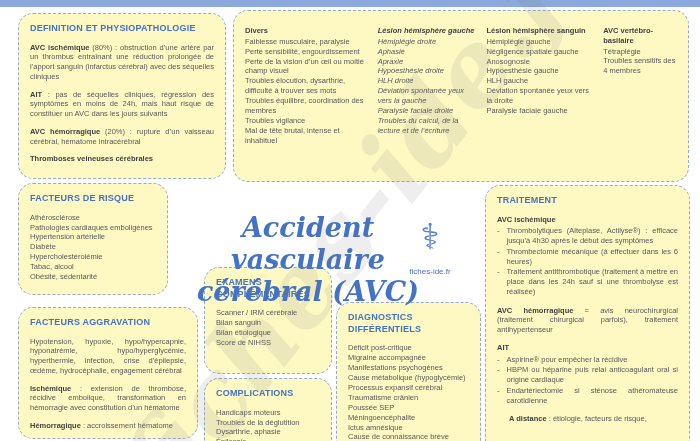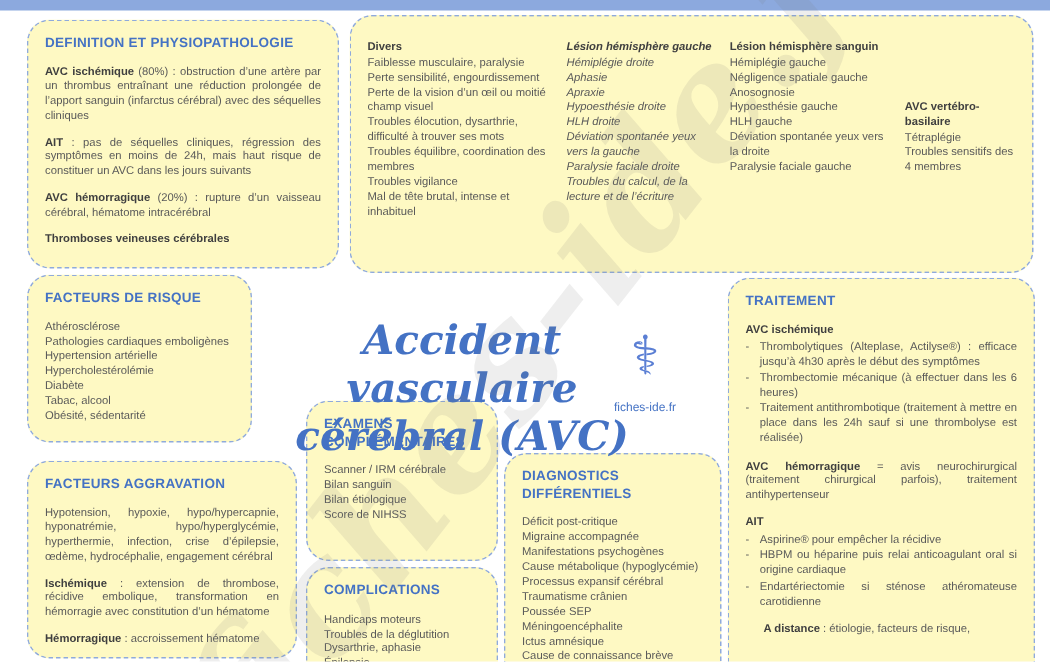--- a/index.html
+++ b/index.html
@@ -101,38 +101,38 @@
       <ul class="plain">
         <li>Hémiplégie gauche</li>
         <li>Négligence spatiale gauche</li>
         <li>Anosognosie</li>
         <li>Hypoesthésie gauche</li>
         <li>HLH gauche</li>
         <li>Déviation spontanée yeux vers la droite</li>
         <li>Paralysie faciale gauche</li>
       </ul>
     </div>
-    <div class="col" style="width:74px;margin-top:40px;">
+    <div class="col" style="width:74px;">
       <h3>AVC vertébro-basilaire</h3>
       <ul class="plain">
         <li>Tétraplégie</li>
         <li>Troubles sensitifs des 4 membres</li>
       </ul>
     </div>
   </div>
 </section>
 
 <section class="box txt" style="left:18px;top:183px;width:150px;height:112px;">
   <h2>FACTEURS DE RISQUE</h2>
   <ul class="plain">
     <li>Athérosclérose</li>
     <li>Pathologies cardiaques emboligènes</li>
     <li>Hypertension artérielle</li>
+    <li>Diabète</li>
     <li>Hypercholestérolémie</li>
-    <li>Diabète</li>
     <li>Tabac, alcool</li>
     <li>Obésité, sédentarité</li>
   </ul>
 </section>
 
 <h1 class="main-title">Accident vasculaire cérébral (AVC)</h1>
 <div class="caduceus">⚕</div>
 <div class="brand">fiches-ide.fr</div>
 
 <section class="box txt" style="left:18px;top:307px;width:180px;height:132px;">

